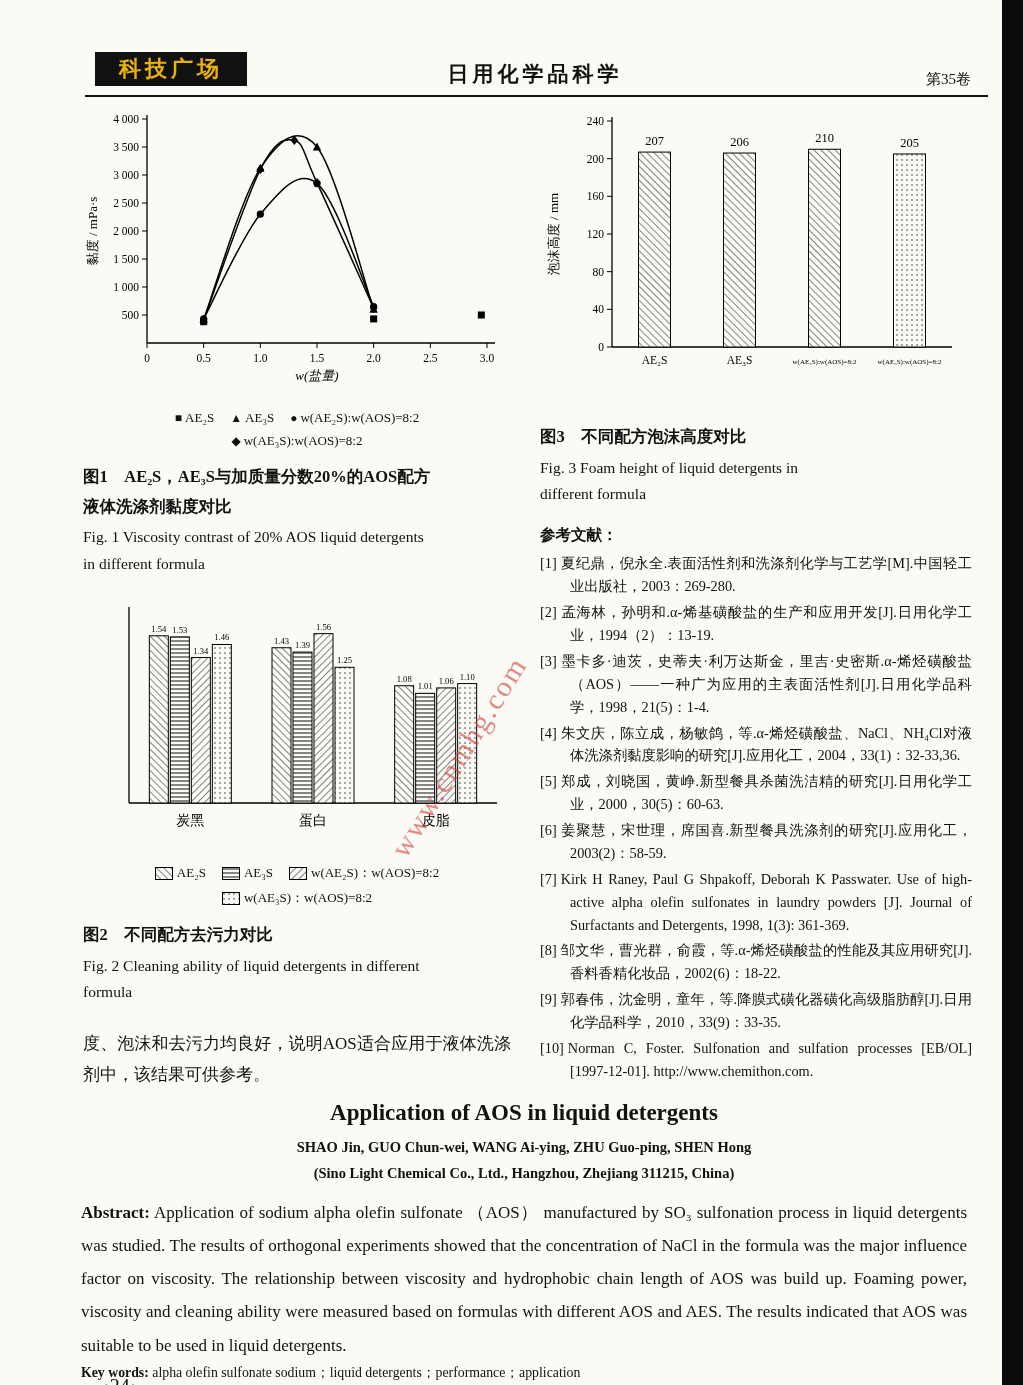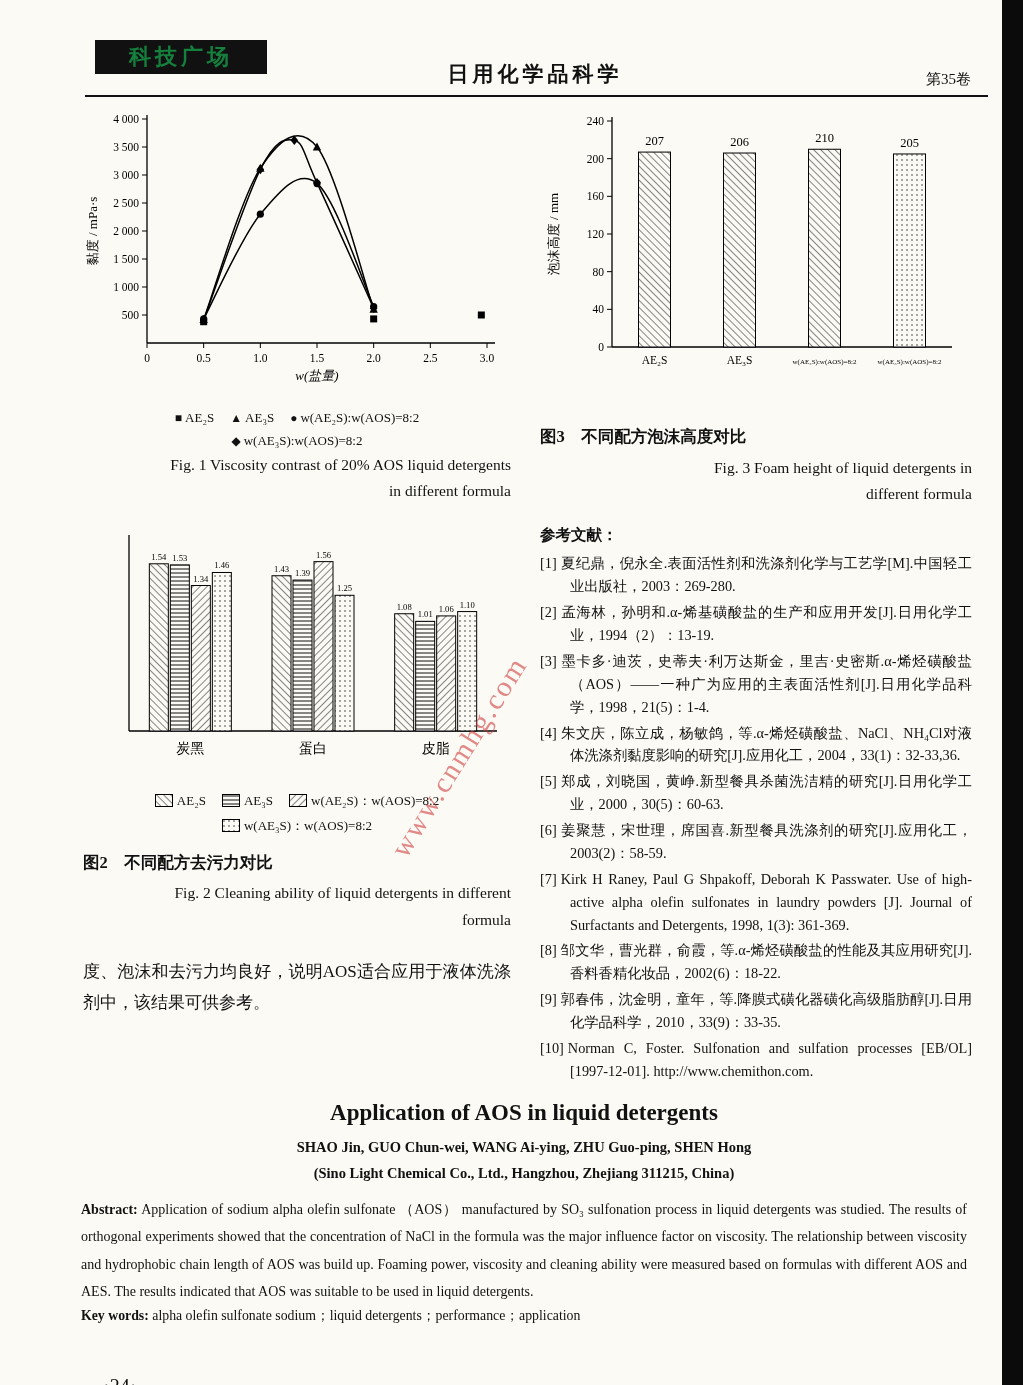--- a/index.html
+++ b/index.html
@@ -1,44 +1,44 @@
 <!DOCTYPE html>
 <html><head>
 <meta charset="utf-8">
 <style>
   html,body{margin:0;padding:0;background:#888;}
   .page{position:relative;width:1023px;height:1385px;background:#fbfaf5;overflow:hidden;
         font-family:"Liberation Serif",serif;color:#111;}
   .edge-right{position:absolute;right:0;top:0;width:21px;height:1385px;background:#0b0b0b;}
-  .badge{position:absolute;left:95px;top:40px;width:172px;height:34px;background:#111;color:#15803d;
+  .badge{position:absolute;left:95px;top:52px;width:152px;height:34px;background:#111;color:#eab308;
          display:flex;align-items:center;justify-content:center;font-weight:bold;font-size:22px;
          letter-spacing:4px;font-family:"Liberation Sans",sans-serif;}
   .journal{position:absolute;left:85px;top:60px;width:900px;text-align:center;font-weight:bold;
            font-size:21px;letter-spacing:4px;}
   .volume{position:absolute;right:52px;top:70px;font-size:15px;}
   .rule{position:absolute;left:85px;top:95px;width:903px;height:2px;background:#111;}
   .col-left{position:absolute;left:83px;top:103px;width:428px;}
   .col-right{position:absolute;left:540px;top:103px;width:432px;}
   .cap-zh{margin-top:13px;text-align:left;font-weight:bold;font-size:16.5px;line-height:1.8;}
-  .cap-en{margin-top:3px;text-align:right;font-size:15.5px;line-height:1.7;}
+  .cap-en{margin-top:3px;text-align:left;font-size:15.5px;line-height:1.7;}
   .legend{display:flex;justify-content:center;gap:16px;font-size:13px;margin-top:7px;flex-wrap:nowrap;}
   .lg-item{display:inline-flex;align-items:center;white-space:nowrap;}
   .lg-glyph{margin-right:3px;font-size:12px;line-height:1;}
   .lg-sw{margin-right:4px;display:inline-block;}
   .body-text{margin:24px 0 0;font-size:17px;line-height:1.8;text-align:justify;}
   .ref-head{margin-top:18px;font-weight:bold;font-size:15.5px;font-family:"Liberation Sans",sans-serif;}
   #ref-list{margin-top:6px;}
   .ref-item{font-size:14.3px;line-height:1.6;text-align:justify;padding-left:30px;text-indent:-30px;
             margin-top:3px;}
   .ref-label{padding-right:4px;}
   .bottom{position:absolute;left:81px;top:1100px;width:886px;}
   .en-title{margin:0;text-align:center;font-size:23px;font-weight:bold;}
   .authors{margin-top:13px;text-align:center;font-weight:bold;font-size:14.5px;}
   .affil{margin-top:9px;text-align:center;font-weight:bold;font-size:14.5px;font-family:Liberation Serif, serif;}
-  .abstract{margin:14px 0 0;font-size:14px;line-height:1.95;text-align:justify;}
+  .abstract{margin:14px 0 0;font-size:17px;line-height:1.95;text-align:justify;}
   .keywords{margin:2px 0 0;font-size:13.8px;}
   .lbl{font-weight:bold;}
   .watermark{position:absolute;left:398px;top:838px;transform:rotate(-58deg);transform-origin:0 50%;
              font-size:29px;color:rgba(206,62,62,0.6);letter-spacing:2px;white-space:nowrap;}
   .pageno{position:absolute;left:103px;top:1340px;font-weight:normal;font-size:20px;margin-top:35px;}
   svg text{font-family:"Liberation Serif",serif;}
 </style>
 </head>
 <body>
 
@@ -141,20 +141,24 @@
           <span class="lg-glyph">●</span>
           <span>w(AE₂S):w(AOS)=8:2</span>
         </span>
       </div>
     <div class="legend" id="fig1-legend-r2">
         <span class="lg-item">
           <span class="lg-glyph">◆</span>
           <span>w(AE₃S):w(AOS)=8:2</span>
         </span>
       </div>
+    <div class="cap-zh">
+      <div>图1　AE₂S，AE₃S与加质量分数20%的AOS配方</div>
+        <div>液体洗涤剂黏度对比</div>
+    </div>
     <div class="cap-en">
       <div>Fig. 1  Viscosity contrast of 20% AOS liquid detergents</div>
         <div>in different formula</div>
     </div>
 
     <div id="fig2-chart" style="margin-top:14px"><svg width="424" height="262" viewBox="0 0 424 262">
           <line x1="46" y1="16" x2="46" y2="212" stroke="#000" stroke-width="1.3"></line>
           <line x1="46" y1="212" x2="414" y2="212" stroke="#000" stroke-width="1.3"></line>
           <rect x="66.33333333333334" y="44.80000000000001" width="19" height="167.2" fill="url(#pat-diag1)" stroke="#000" stroke-width="1"></rect>
           <text x="75.83333333333334" y="40.80000000000001" text-anchor="middle" font-size="8.6">1.54</text>

